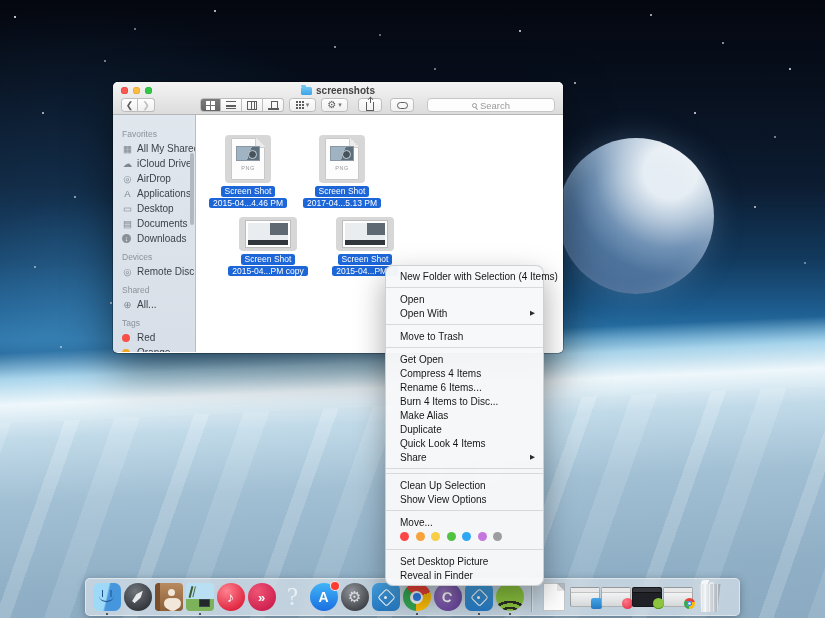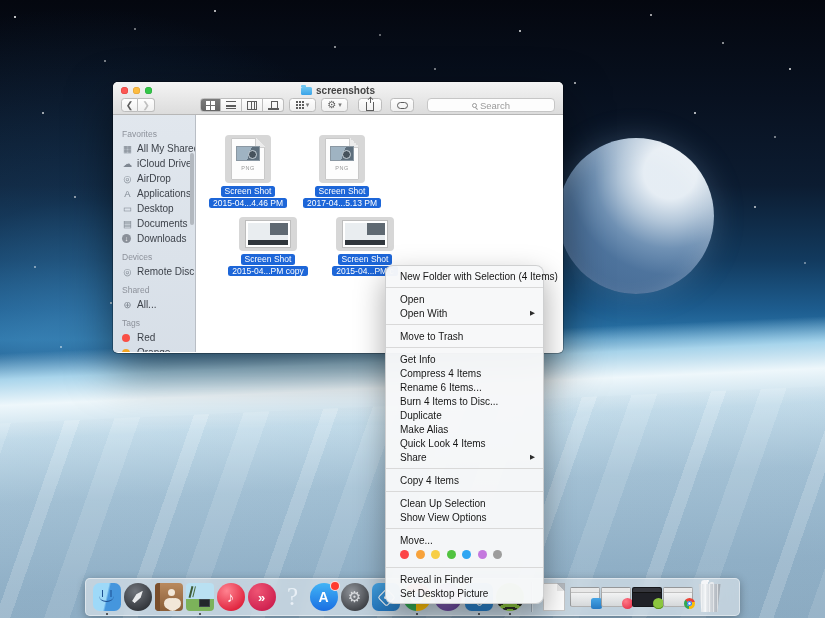--- a/index.html
+++ b/index.html
@@ -349,47 +349,46 @@
 </div>
 
 <div class="ctx" id="ctxmenu">
     <div class="ctx-item">New Folder with Selection (4 Items)</div>
     <div class="ctx-sep"></div>
     <div class="ctx-item">Open</div>
     <div class="ctx-item">Open With<span class="sub">▶</span></div>
     <div class="ctx-sep"></div>
     <div class="ctx-item">Move to Trash</div>
     <div class="ctx-sep"></div>
-    <div class="ctx-item">Get Info</div>
+    <div class="ctx-item">Get Open</div>
     <div class="ctx-item">Compress 4 Items</div>
     <div class="ctx-item">Rename 6 Items...</div>
     <div class="ctx-item">Burn 4 Items to Disc...</div>
+    <div class="ctx-item">Make Alias</div>
     <div class="ctx-item">Duplicate</div>
-    <div class="ctx-item">Make Alias</div>
     <div class="ctx-item">Quick Look 4 Items</div>
     <div class="ctx-item">Share<span class="sub">▶</span></div>
     <div class="ctx-sep"></div>
-    <div class="ctx-item">Copy 4 Items</div>
     <div class="ctx-sep"></div>
     <div class="ctx-item">Clean Up Selection</div>
     <div class="ctx-item">Show View Options</div>
     <div class="ctx-sep"></div>
     <div class="ctx-item">Move...</div>
     <div class="ctx-tags">
       <span class="ctx-tag-dot" style="background: rgb(252, 69, 72);"></span>
       <span class="ctx-tag-dot" style="background: rgb(247, 162, 59);"></span>
       <span class="ctx-tag-dot" style="background: rgb(247, 206, 69);"></span>
       <span class="ctx-tag-dot" style="background: rgb(81, 195, 64);"></span>
       <span class="ctx-tag-dot" style="background: rgb(47, 166, 242);"></span>
       <span class="ctx-tag-dot" style="background: rgb(196, 120, 222);"></span>
       <span class="ctx-tag-dot" style="background: rgb(157, 157, 157);"></span>
     </div>
     <div class="ctx-sep"></div>
+    <div class="ctx-item">Set Desktop Picture</div>
     <div class="ctx-item">Reveal in Finder</div>
-    <div class="ctx-item">Set Desktop Picture</div>
   </div>
 
 <div class="dock" id="dock">
     <div class="dock-item">
       <div class="dk rsq ic-finder"></div>
       <span class="run-dot"></span>
     </div>
     <div class="dock-item">
       <div class="dk circ ic-launchpad"></div>
     </div>

